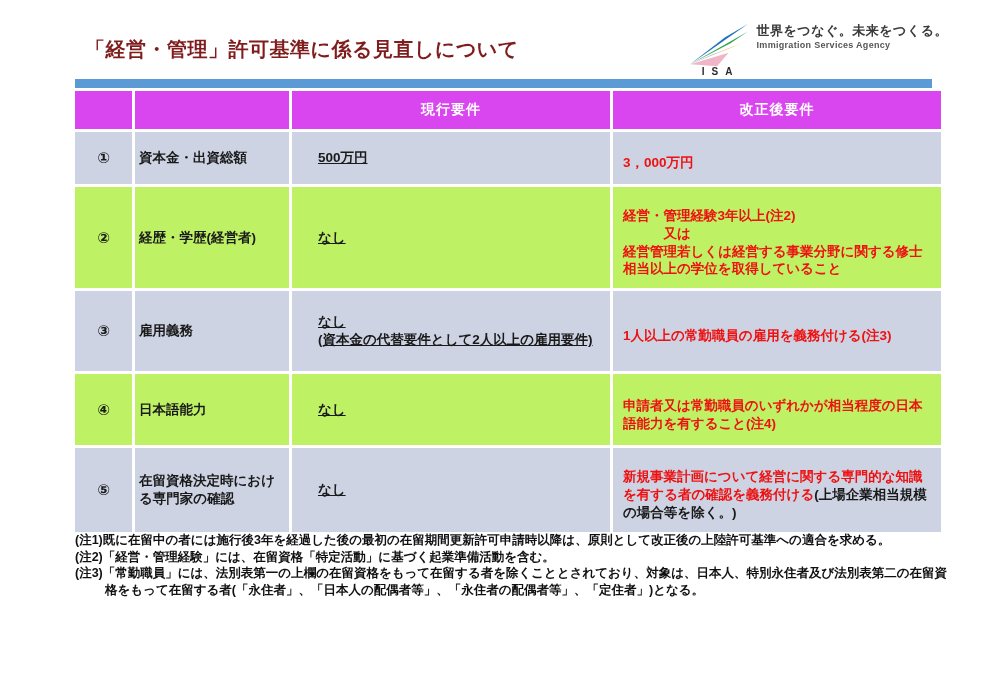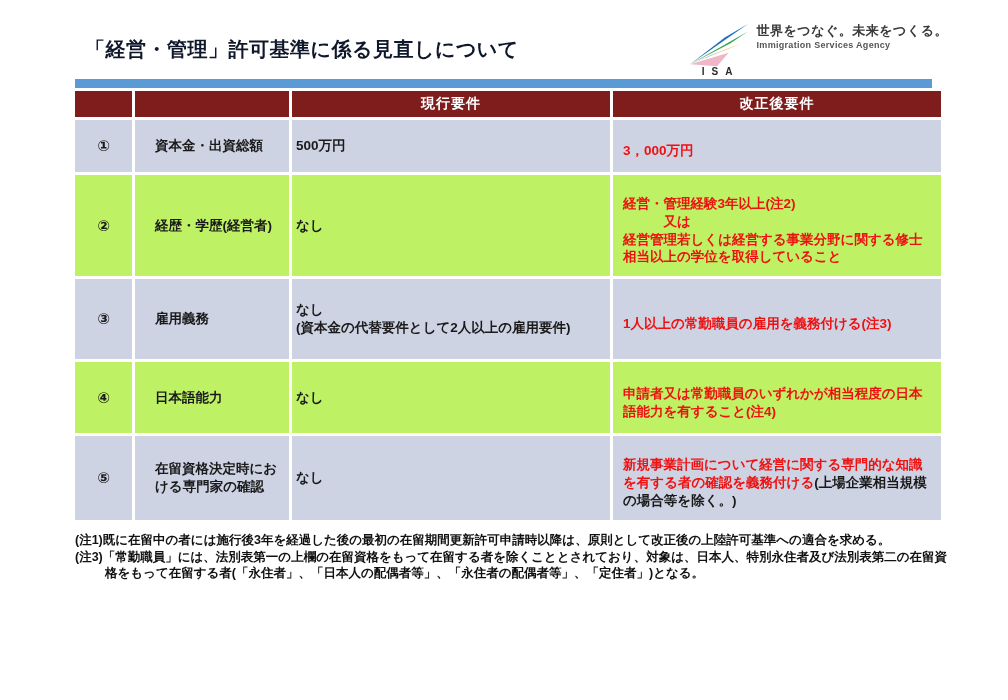--- a/index.html
+++ b/index.html
@@ -18,21 +18,21 @@
     left: 75px; right: 60px; top: 18px;
     display: flex;
     justify-content: space-between;
     align-items: flex-start;
   }
   .page-title {
     margin-left: 10px;
     margin-top: 18px;
     font-size: 20px;
     font-weight: 700;
-    color: #0f172a;
+    color: #7f1d1d;
     letter-spacing: 0.5px;
     white-space: nowrap;
   }
   .logo {
     display: flex;
     align-items: flex-start;
     gap: 7px;
     margin-top: 4px;
   }
   .logo-left {
@@ -85,41 +85,41 @@
     width: 863px;
     border-collapse: separate;
     border-spacing: 3px;
     table-layout: fixed;
   }
   col.c-num  { width: 57px; }
   col.c-item { width: 154px; }
   col.c-cur  { width: 318px; }
   col.c-rev  { width: 328px; }
   th {
-    background: #7f1d1d;
+    background: #d946ef;
     color: #ffffff;
     font-size: 14px;
     font-weight: 700;
-    height: 26px;
+    height: 38px;
     text-align: center;
     vertical-align: middle;
     letter-spacing: 1px;
   }
   td {
     vertical-align: middle;
     font-size: 13.5px;
     font-weight: 600;
     color: #1a1a1a;
     line-height: 1.32;
   }
   tr.band-dark td  { background: #cdd3e3; }
   tr.band-light td { background: #bef264; }
   td.cell-num { text-align: center; font-size: 15px; }
-  td.cell-item { padding: 5px 6px 5px 20px; }
-  td.cell-current { padding: 5px 8px 5px 4px; white-space: pre-wrap; }
+  td.cell-item { padding: 5px 6px 5px 4px; }
+  td.cell-current { padding: 5px 8px 5px 26px; white-space: pre-wrap; text-decoration: underline; }
   td.cell-revised { padding: 15px 8px 5px 10px; }
   td.cell-revised .red-text { color: #ee1111; white-space: pre-wrap; }
   td.cell-revised .black-text { color: #1a1a1a; white-space: pre-wrap; }
   tr.row-1 { height: 52px; }
   tr.row-2 { height: 101px; }
   tr.row-3 { height: 80px; }
   tr.row-4 { height: 71px; }
   tr.row-5 { height: 84px; }
   
   .notes {
@@ -210,16 +210,17 @@
       <td class="cell-num">⑤</td>
       <td class="cell-item">在留資格決定時における専門家の確認</td>
       <td class="cell-current">なし</td>
       <td class="cell-revised"><span class="red-text">新規事業計画について経営に関する専門的な知識を有する者の確認を義務付ける</span><span class="black-text">(上場企業相当規模の場合等を除く。)</span></td>
     </tr>
   </tbody>
     </table>
 
   <div class="notes">
     <p class="note">(注1)既に在留中の者には施行後3年を経過した後の最初の在留期間更新許可申請時以降は、原則として改正後の上陸許可基準への適合を求める。</p>
+    <p class="note">(注2)「経営・管理経験」には、在留資格「特定活動」に基づく起業準備活動を含む。</p>
     <p class="note">(注3)「常勤職員」には、法別表第一の上欄の在留資格をもって在留する者を除くこととされており、対象は、日本人、特別永住者及び法別表第二の在留資格をもって在留する者(「永住者」、「日本人の配偶者等」、「永住者の配偶者等」、「定住者」)となる。</p>
   </div>
 
 </div>
 
 </body></html>

